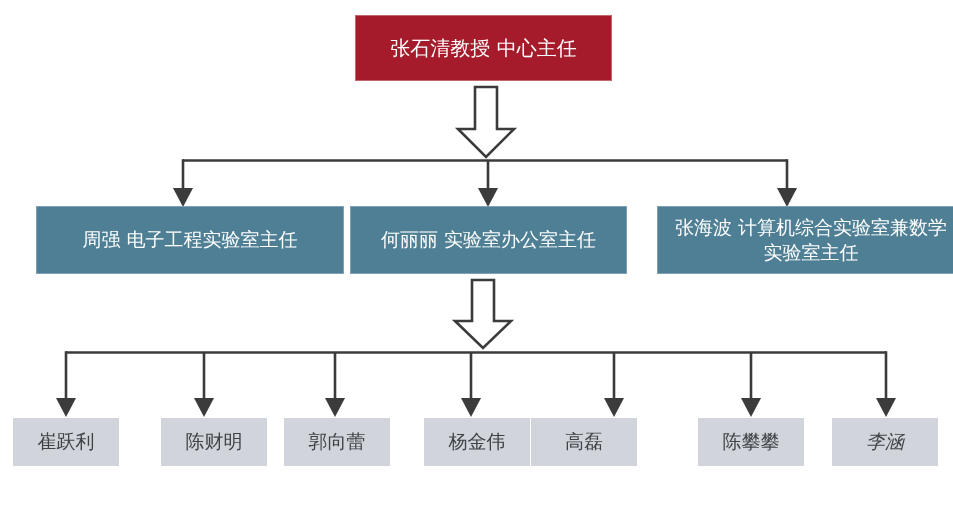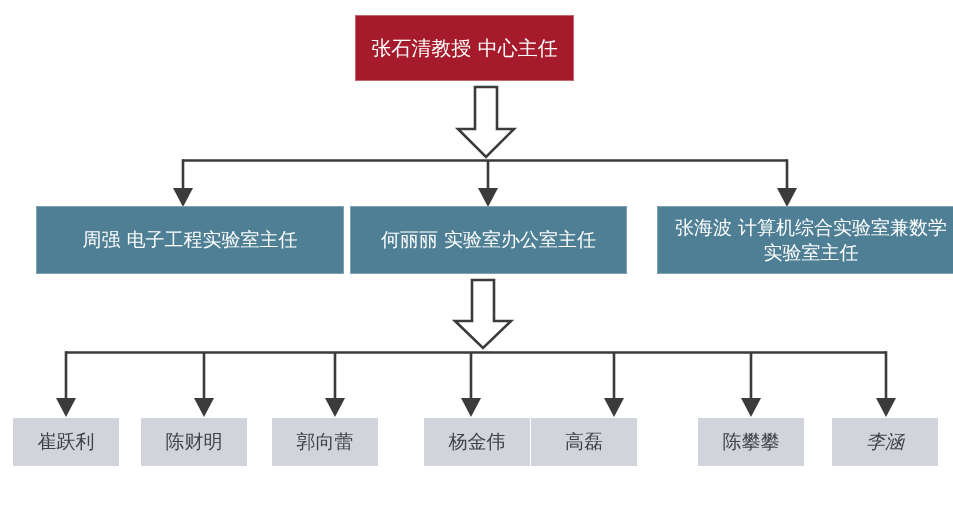--- a/index.html
+++ b/index.html
@@ -16,42 +16,42 @@
     display:flex;align-items:center;justify-content:center;
     text-align:center;
     box-sizing:border-box;
     line-height:1.32;
   }
   .node-root{
     background:#A61B2B;
     border:1px solid #c4656f;
     color:#ffffff;
     font-size:20px;
-    left:355px;top:15px;width:219px;height:66px;
+    left:355px;top:15px;width:257px;height:66px;
   }
   .node-manager{
     background:#4E7F95;
     border:1px solid #7fa2b2;
     color:#ffffff;
     font-size:19px;
     top:206px;height:68px;
     padding:0 14px;
   }
   .node-manager.m1{left:36px;width:308px;}
   .node-manager.m2{left:350px;width:277px;}
   .node-manager.m3{left:657px;width:308px;}
   .node-staff{
     background:#D2D4DC;
     color:#3E4347;
     font-size:19px;
     top:418px;height:48px;width:106px;
   }
   .node-staff.s1{left:13px;}
-  .node-staff.s2{left:141px;}
-  .node-staff.s3{left:272px;}
+  .node-staff.s2{left:161px;}
+  .node-staff.s3{left:284px;}
   .node-staff.s4{left:424px;}
   .node-staff.s5{left:531px;}
   .node-staff.s6{left:698px;}
   .node-staff.s7{left:832px;font-style:italic;}
 </style>
 </head>
 <body>
 
 <div class="stage">
 

